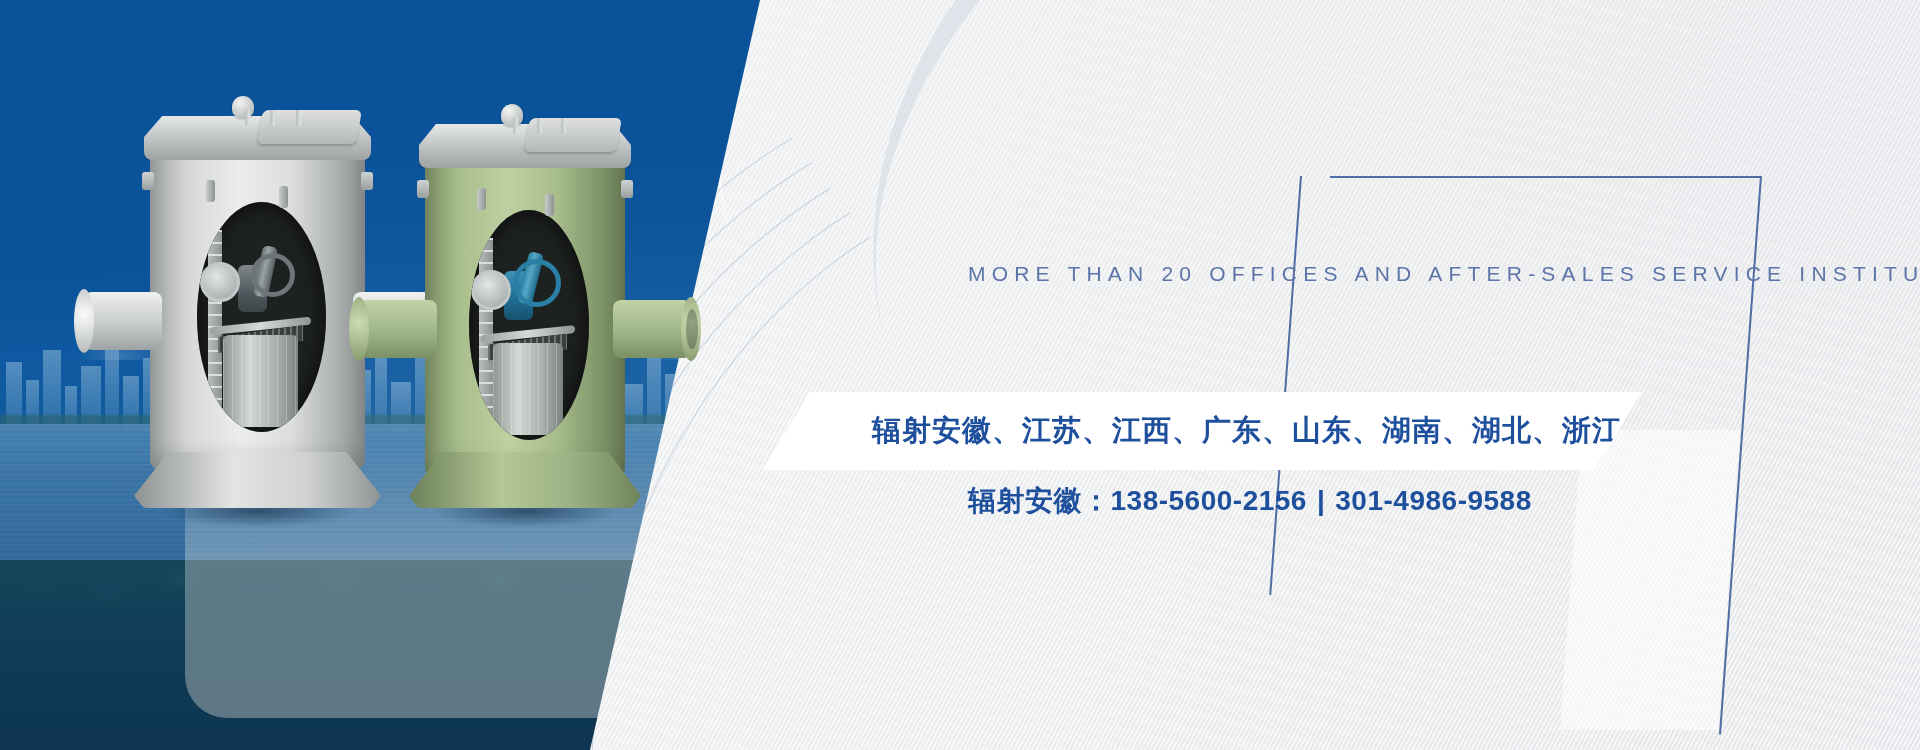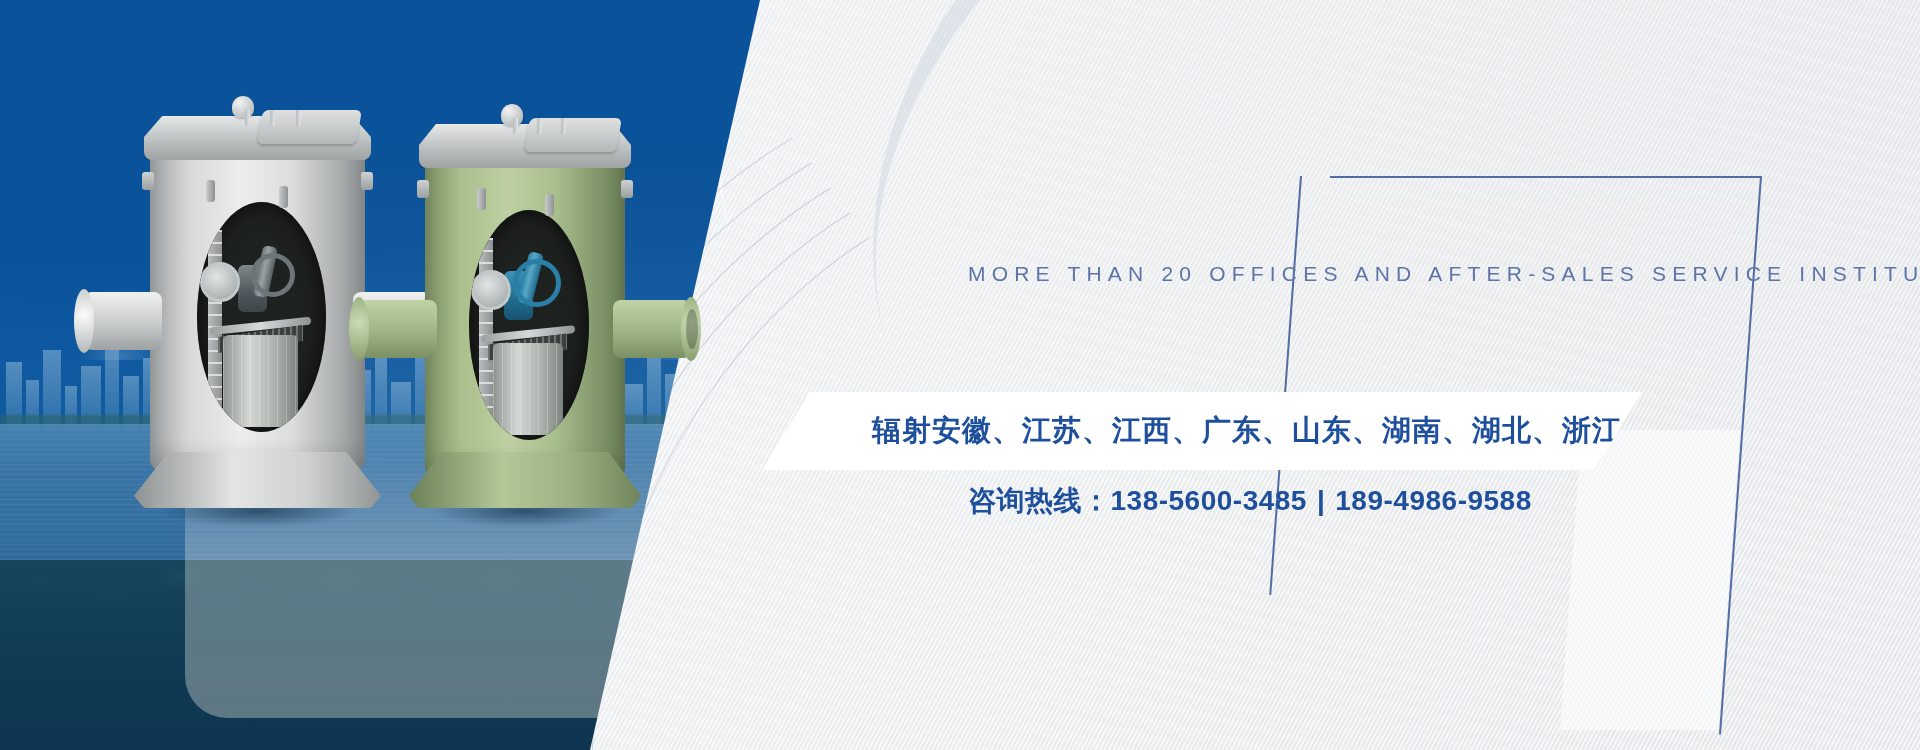--- a/index.html
+++ b/index.html
@@ -529,16 +529,16 @@
   </div>
 
   <div class="eng">MORE THAN 20 OFFICES AND AFTER-SALES SERVICE INSTITUTIONS</div>
 
 
   <div class="white-banner">
     <span class="txt">辐射安徽、江苏、江西、广东、山东、湖南、湖北、浙江、福建等多个省份</span>
   </div>
 
   <div class="hotline">
-    <span>咨询热线：</span><span>138-5600-3485</span><span class="sep">|</span><span>189-4986-9588</span>
+    <span>辐射安徽：</span><span>138-5600-2156</span><span class="sep">|</span><span>301-4986-9588</span>
   </div>
 
 </div>
 
 </body></html>

